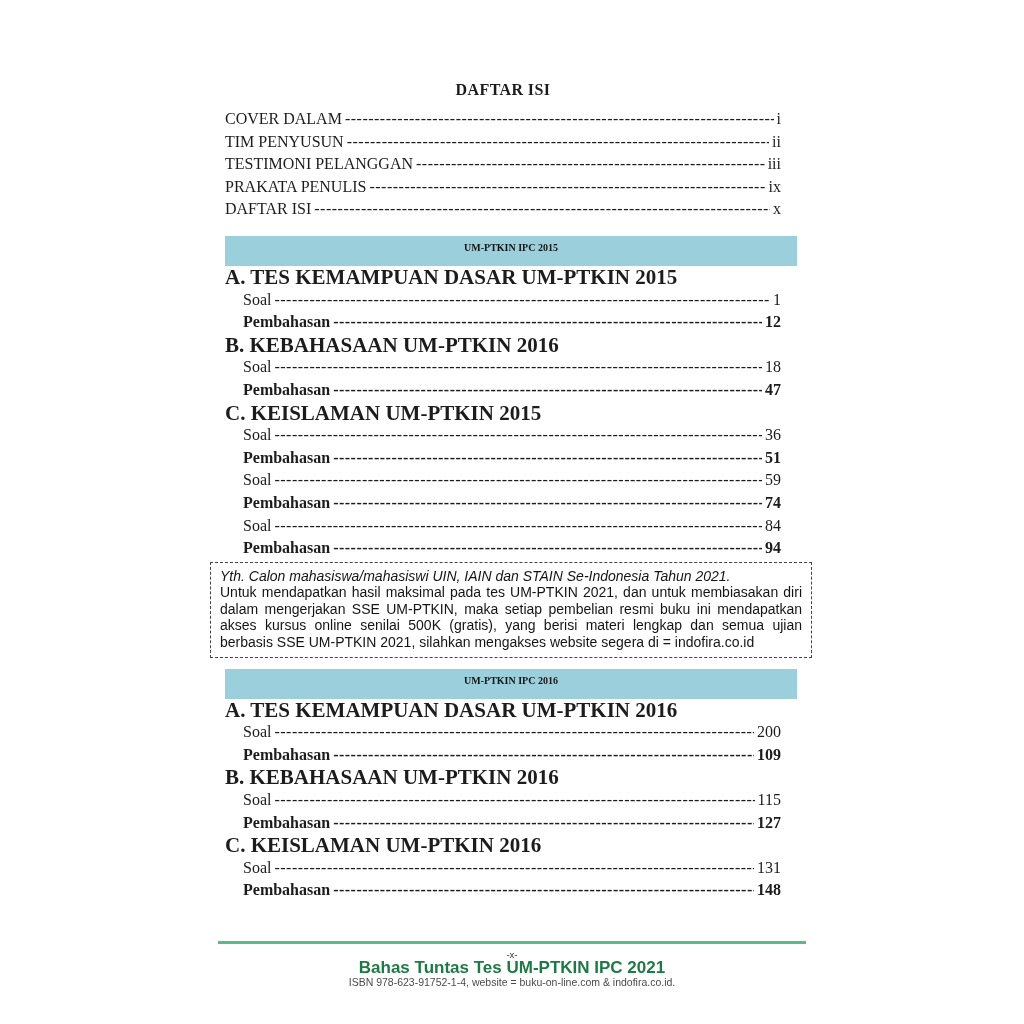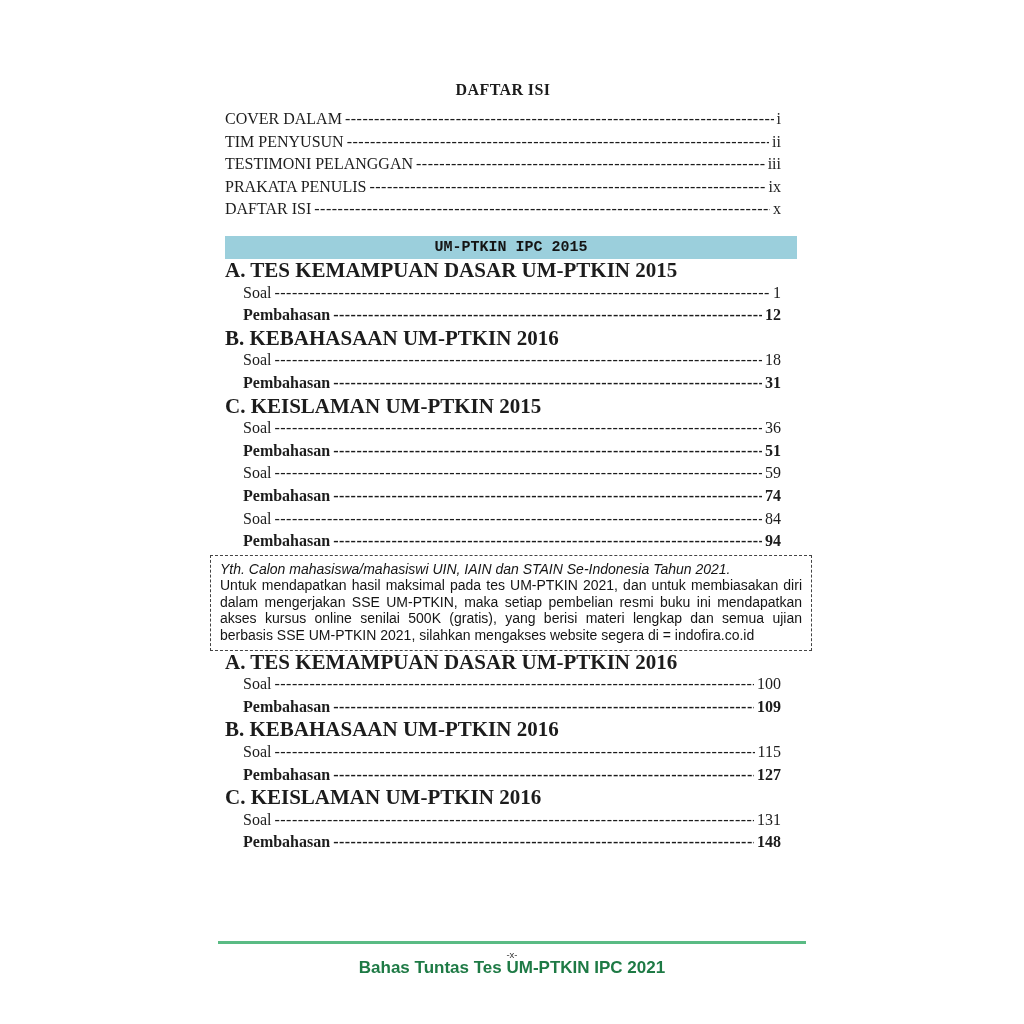--- a/index.html
+++ b/index.html
@@ -47,29 +47,28 @@
 
   .chapter-head {
     font-size: 21px;
     line-height: 22.6px;
     font-weight: bold;
     white-space: nowrap;
   }
 
   .section-band {
     width: 572px;
-    height: 23px;
+    height: 30px;
     margin-top: 15px;
     background: var(--band, #9bcfdc);
     text-align: center;
     font-weight: bold;
-    font-size: 15px;
+    font-size: 10px;
     line-height: 23px;
     color: #141414;
-    font-family: Liberation Mono, monospace;
   }
   .section-band.second { margin-top: 11px; }
 
   .notice-box {
     box-sizing: border-box;
     margin-left: -15px;
     margin-top: 2px;
     width: 602px;
     border: 1.5px dashed #444;
     padding: 5px 9px 6px 9px;
@@ -156,21 +155,21 @@
     <div class="chapter">
       <div class="chapter-head">B. KEBAHASAAN UM-PTKIN 2016</div>
       <div class="toc-row indent">
           <span class="lbl">Soal</span>
           <span class="leader">--------------------------------------------------------------------------------------------------------------------------------------------------------------------------------------------------------</span>
           <span class="pg">18</span>
         </div>
       <div class="toc-row indent bold">
           <span class="lbl">Pembahasan</span>
           <span class="leader">--------------------------------------------------------------------------------------------------------------------------------------------------------------------------------------------------------</span>
-          <span class="pg">31</span>
+          <span class="pg">47</span>
         </div>
     </div>
     <div class="chapter">
       <div class="chapter-head">C. KEISLAMAN UM-PTKIN 2015</div>
       <div class="toc-row indent">
           <span class="lbl">Soal</span>
           <span class="leader">--------------------------------------------------------------------------------------------------------------------------------------------------------------------------------------------------------</span>
           <span class="pg">36</span>
         </div>
       <div class="toc-row indent bold">
@@ -203,28 +202,29 @@
           <span class="pg">94</span>
         </div>
     </div>
   </div>
 
   <div class="notice-box">
     <span class="salutation">Yth. Calon mahasiswa/mahasiswi UIN, IAIN dan STAIN Se-Indonesia Tahun 2021.</span><br>
     <span>Untuk mendapatkan hasil maksimal pada tes UM-PTKIN 2021, dan untuk membiasakan diri dalam mengerjakan SSE UM-PTKIN, maka setiap pembelian resmi buku ini mendapatkan akses kursus online senilai 500K (gratis), yang berisi materi lengkap dan semua ujian berbasis SSE UM-PTKIN 2021, silahkan mengakses website segera di = indofira.co.id</span>
   </div>
 
+  <div class="section-band second">UM-PTKIN IPC 2016</div>
 
   <div>
     <div class="chapter">
       <div class="chapter-head">A. TES KEMAMPUAN DASAR UM-PTKIN 2016</div>
       <div class="toc-row indent">
           <span class="lbl">Soal</span>
           <span class="leader">--------------------------------------------------------------------------------------------------------------------------------------------------------------------------------------------------------</span>
-          <span class="pg">100</span>
+          <span class="pg">200</span>
         </div>
       <div class="toc-row indent bold">
           <span class="lbl">Pembahasan</span>
           <span class="leader">--------------------------------------------------------------------------------------------------------------------------------------------------------------------------------------------------------</span>
           <span class="pg">109</span>
         </div>
     </div>
     <div class="chapter">
       <div class="chapter-head">B. KEBAHASAAN UM-PTKIN 2016</div>
       <div class="toc-row indent">
@@ -252,13 +252,14 @@
         </div>
     </div>
   </div>
 
 </div>
 
 <div class="footer">
   <div class="footer-rule"></div>
   <div class="footer-marker">-x-</div>
   <div class="footer-title">Bahas Tuntas Tes UM-PTKIN IPC 2021</div>
+  <div class="footer-isbn">ISBN 978-623-91752-1-4, website = buku-on-line.com &amp; indofira.co.id.</div>
 </div>
 
 </body></html>

